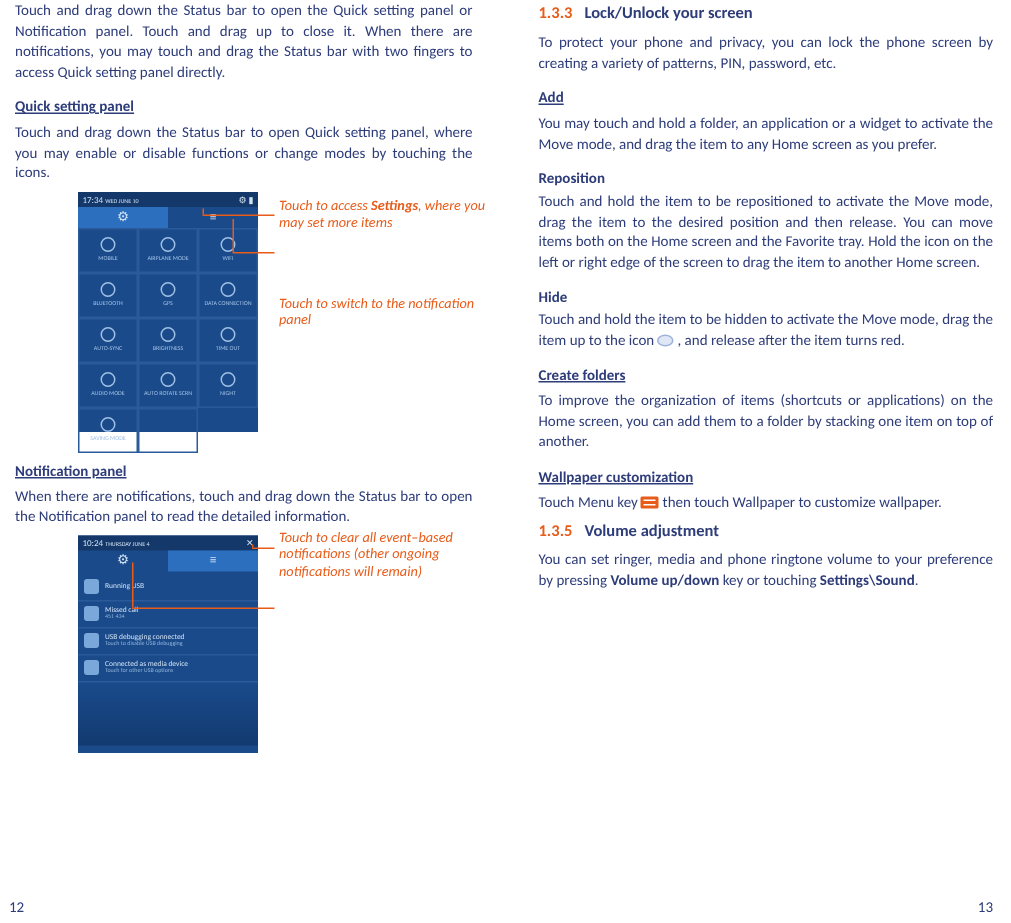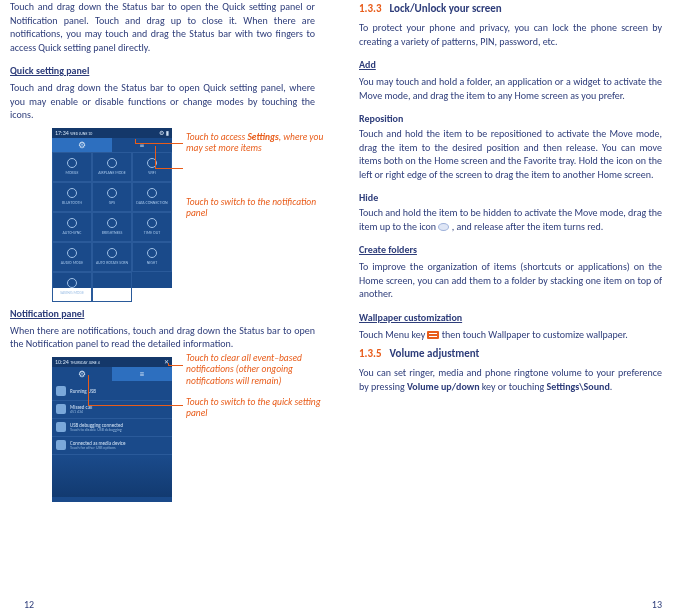--- a/index.html
+++ b/index.html
@@ -20,21 +20,21 @@
   }
   .page-left { padding-left: 10px; }
   .page-right { padding-right: 12px; }
   p { margin-bottom: 6px; line-height: 1.35; text-align: justify; }
   .h3 { color: #e85c1a; font-weight: bold; margin: 2px 0 6px 0; font-size: 11px; }
   .h3 .num { margin-right: 8px; }
   .h3 .txt { color: #2e3d7a; }
   .sub-u { font-weight: bold; text-decoration: underline; margin: 4px 0 4px 0; display: inline-block; }
   .sub-b { font-weight: bold; margin: 4px 0 2px 0; display: inline-block; }
   .page-num { position: absolute; bottom: 4px; font-size: 10px; color: #2e3d7a; }
-  .page-num.left { left: 24px; }
+  .page-num.left { left: 6px; }
   .page-num.right { right: 12px; }
   .figure-wrap { position: relative; margin: 6px 0 10px 0; }
   .phone-shot {
     width: 120px;
     background: #1a4a8a;
     color: #9fc0e6;
     font-size: 6px;
     position: relative;
     margin-left: 42px;
   }
@@ -181,21 +181,20 @@
             <div class="ntx">Connected as media device<span class="sm">Touch for other USB options</span></div>
           </div>
         </div>
       <div class="notif-bottom"></div>
     </div>
     <div class="line" style="top:8px; left:158px; width:15px;"></div>
     <div class="line-v" style="top:6px; left:158px; height:2px;"></div>
     <div class="callout" style="top:-4px; left:176px;">Touch to clear all event–based notifications (other ongoing notifications will remain)</div>
     <div class="line" style="top:48px; left:78px; width:95px;"></div>
     <div class="line-v" style="top:18px; left:78px; height:30px;"></div>
-    <div class="callout" style="top:40px; left:176px;">Touch to switch to the quick setting panel</div>
   </div>
 
   <div class="page-num left">12</div>
 </div>
 
 <div class="page page-right">
   <div class="h3">
     <span class="num">1.3.3</span><span class="txt">Lock/Unlock your screen</span>
   </div>
   <p>To protect your phone and privacy, you can lock the phone screen by creating a variety of patterns, PIN, password, etc.</p>

